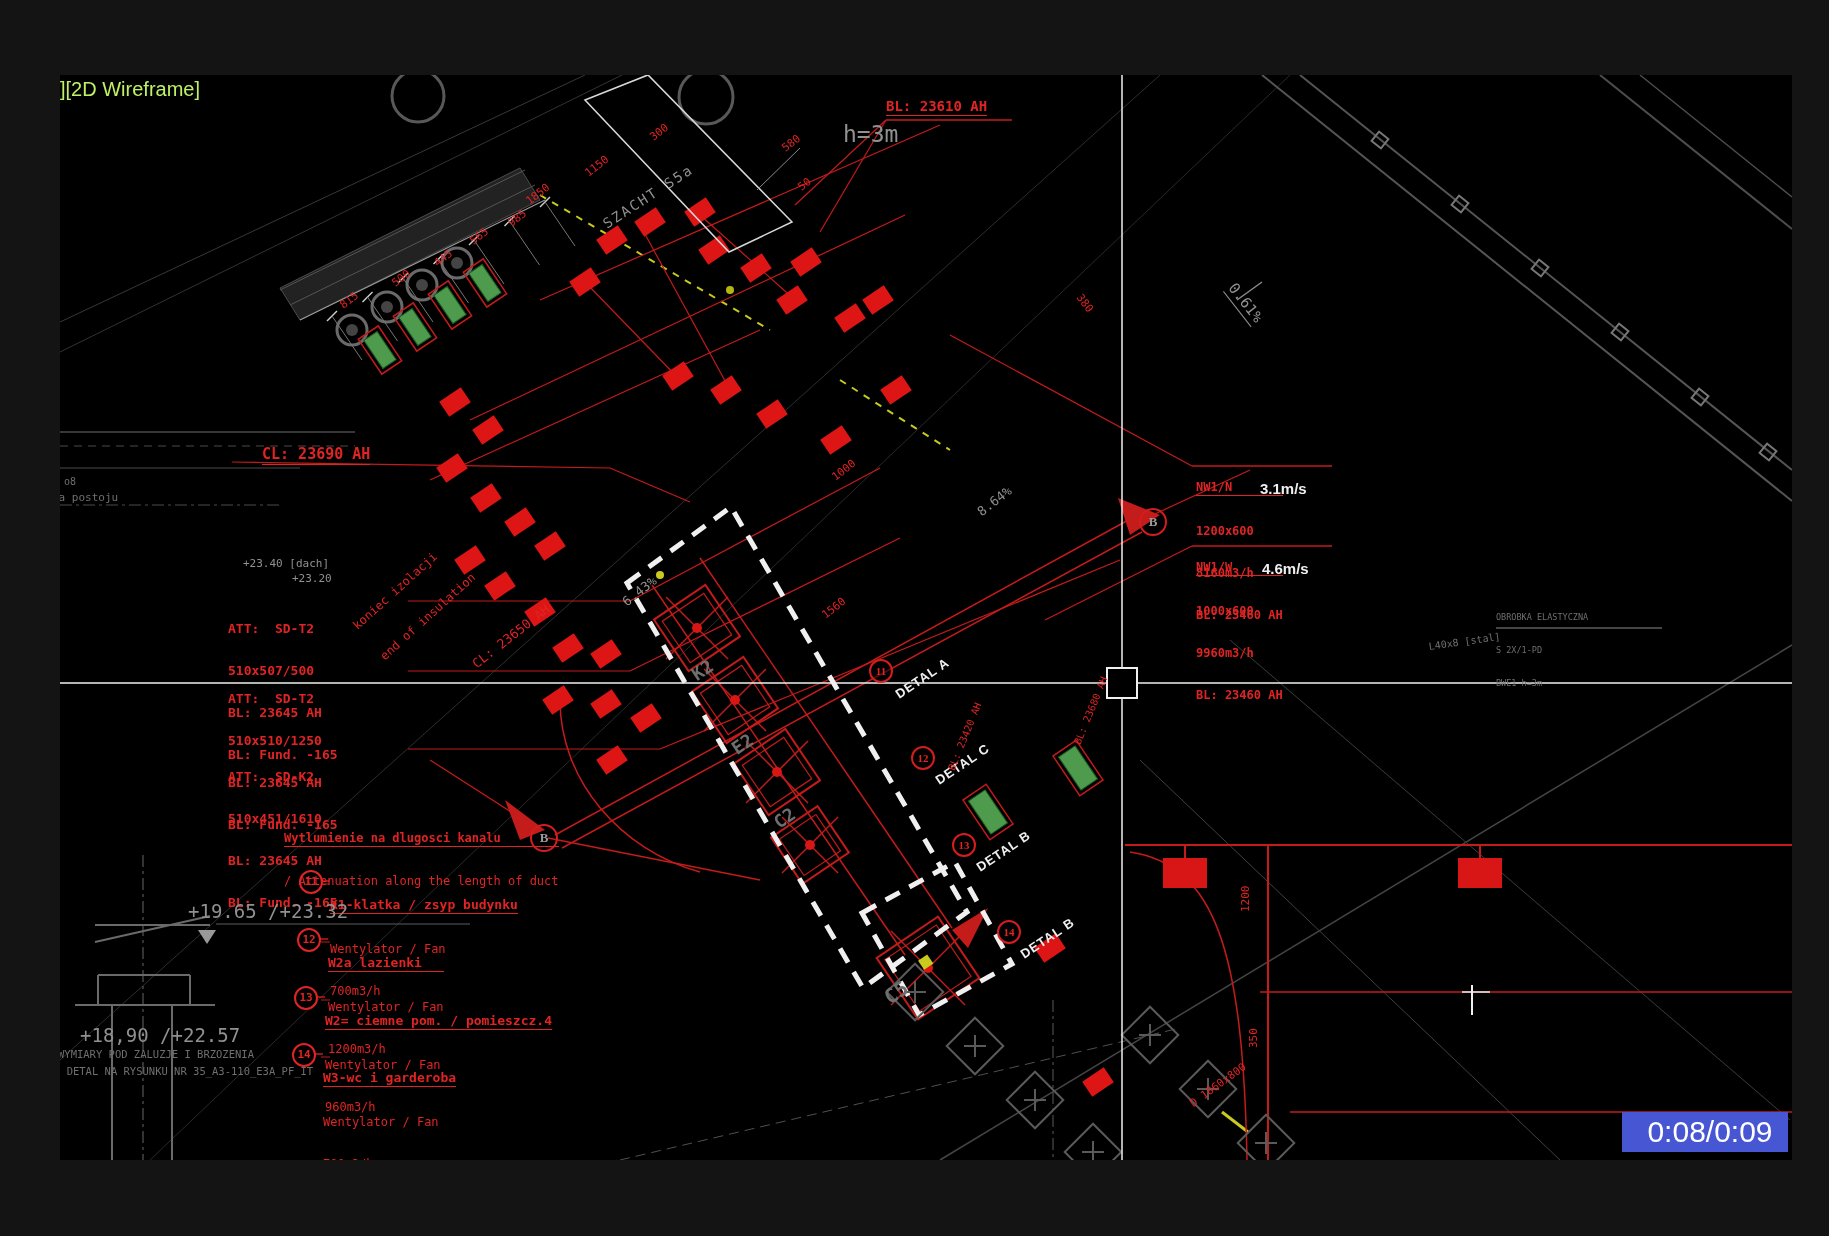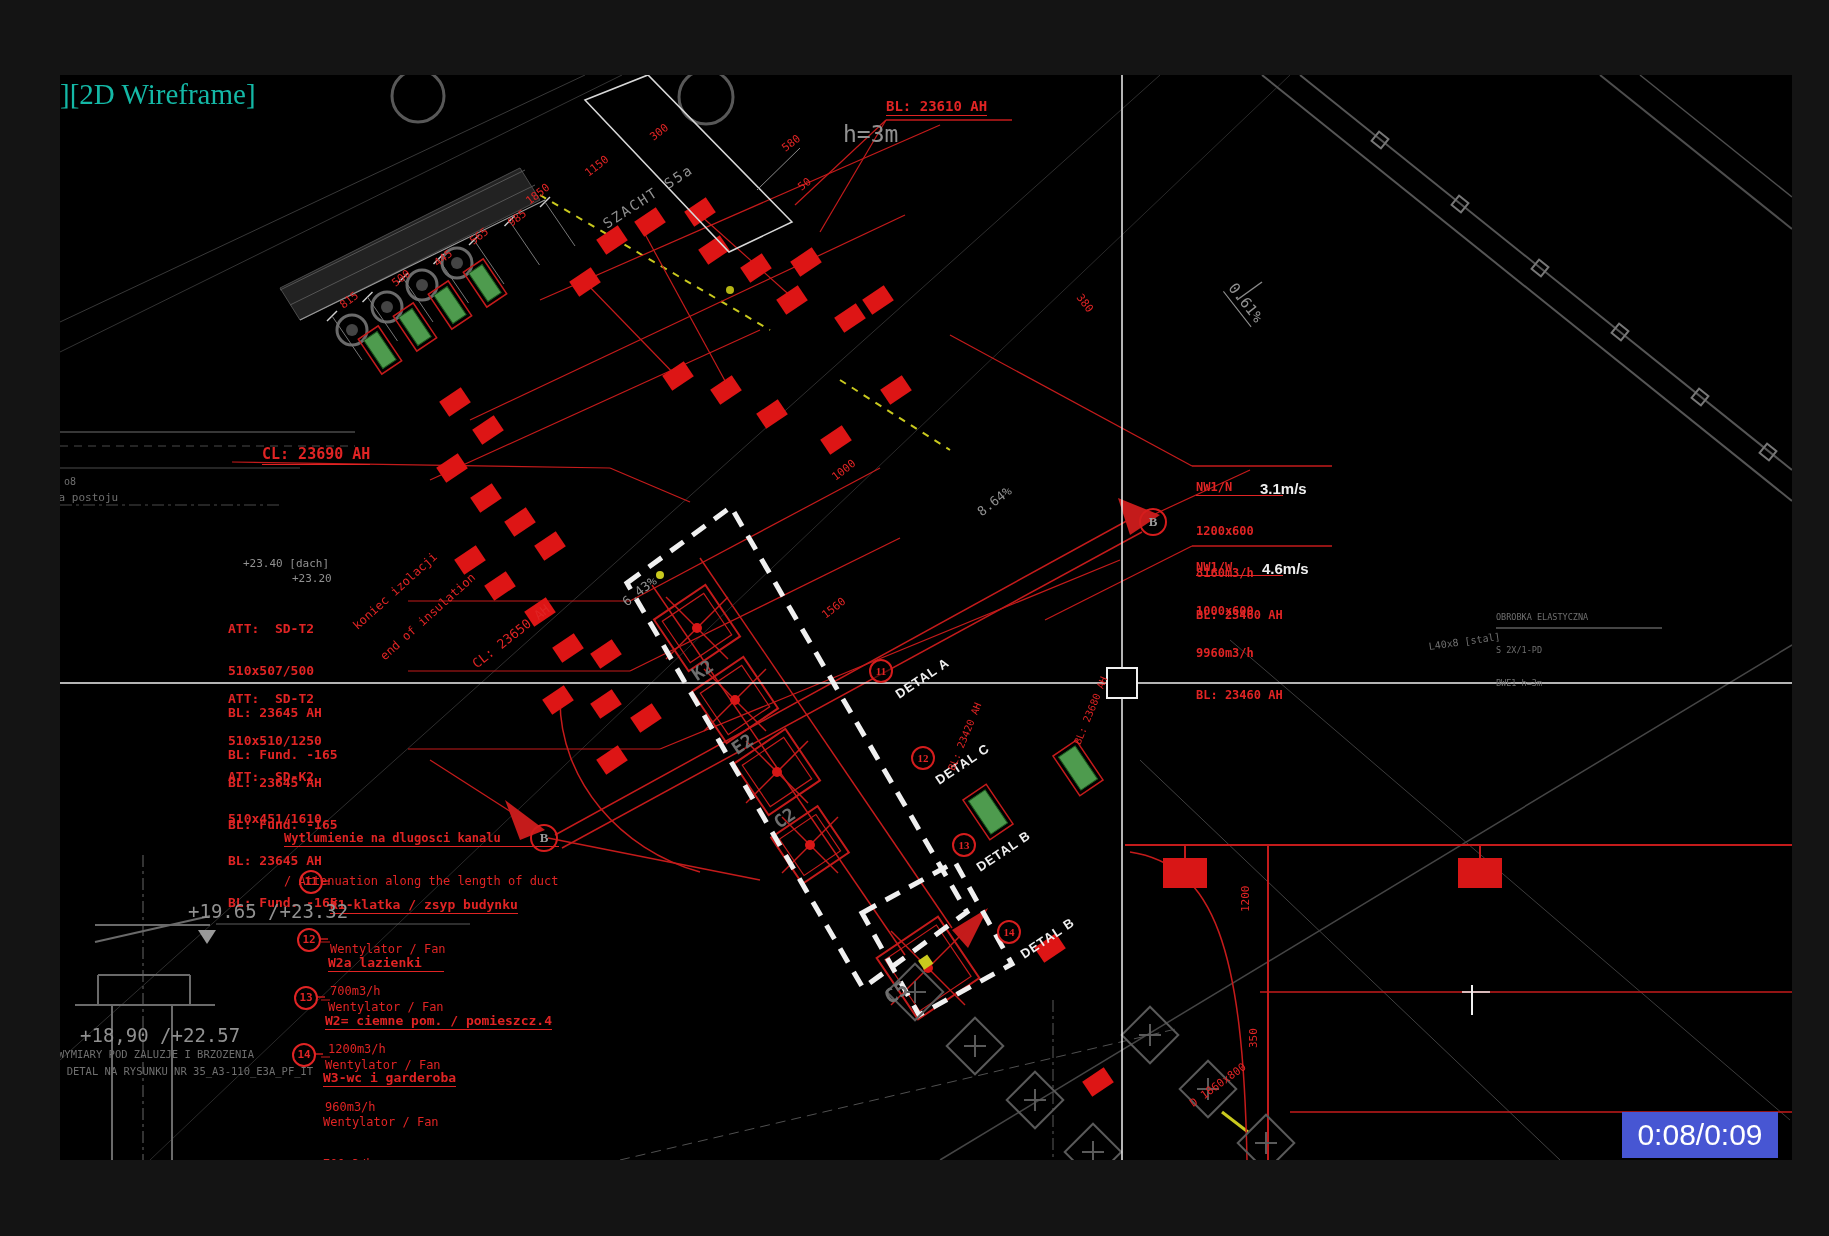--- a/index.html
+++ b/index.html
@@ -20,23 +20,23 @@
   .circ{display:inline-flex;width:20px;height:20px;border:2px solid #e02424;border-radius:50%;
         color:#e02424;font-size:11px;font-weight:bold;align-items:center;justify-content:center;flex:0 0 auto;}
   .circ2{position:absolute;display:flex;width:20px;height:20px;border:2px solid #d51d1d;border-radius:50%;
         color:#e02424;font-size:11px;font-weight:bold;align-items:center;justify-content:center;z-index:3;background:rgba(0,0,0,.55);}
   .bcirc{position:absolute;display:flex;width:24px;height:24px;border:2px solid #d51d1d;border-radius:50%;
         color:#9a9a9a;font-size:13px;font-weight:bold;align-items:center;justify-content:center;z-index:3;}
   .fantext{font-size:12px;line-height:14px;}
   .fantext .ft{font-size:13px;}
   .flowblk{font-size:12px;line-height:14px;font-weight:bold;}
   .detal{font-size:13px;font-weight:bold;letter-spacing:1px;}
-  #timestamp{position:absolute;left:1622px;top:1112px;width:156px;height:46px;background:#4756d3;
+  #timestamp{position:absolute;left:1622px;top:1112px;width:156px;height:40px;background:#4756d3;
         color:#fff;font-size:30px;display:flex;align-items:center;justify-content:center;z-index:7;
-        font-family:"Liberation Sans",sans-serif;}
+        font-family:"Liberation Sans",sans-serif;padding-left:10px;}
 </style>
 </head>
 <body>
 
 <div id="stage">
 
   <div style="position:absolute;left:60px;top:75px;width:1732px;height:1085px;background:#000;z-index:0;"></div>
 
   <svg id="cadsvg" width="1829" height="1236">
       <line x1="60" y1="322" x2="585" y2="75" stroke="#383838" stroke-width="1"></line>
@@ -252,21 +252,21 @@
       <line x1="319" y1="939" x2="328" y2="939" stroke="#c41b1b" stroke-width="1.5"></line>
       <line x1="316" y1="997" x2="325" y2="997" stroke="#c41b1b" stroke-width="1.5"></line>
       <line x1="314" y1="1054" x2="323" y2="1054" stroke="#c41b1b" stroke-width="1.5"></line>
       <line x1="1496" y1="628" x2="1662" y2="628" stroke="#8a8a8a" stroke-width="1"></line>
       <line x1="1237" y1="300" x2="1262" y2="282" stroke="#8a8a8a" stroke-width="1.5"></line>
       <line x1="1122" y1="75" x2="1122" y2="1160" stroke="#f0f0f0" stroke-width="1.5"></line>
       <line x1="60" y1="683" x2="1792" y2="683" stroke="#f0f0f0" stroke-width="1.5"></line>
       <rect x="1107" y="668" width="30" height="30" fill="#000" stroke="#f0f0f0" stroke-width="2"></rect>
     </svg>
 
-  <div class="t ui wh" style="left:60px;top:78px;font-size:29px;color:#14b8a6;font-family:Liberation Serif, serif;">][2D Wireframe]</div>
+  <div class="t ui wh" style="left:60px;top:78px;font-size:20px;color:#bef264;">][2D Wireframe]</div>
 
   <div id="timestamp">0:08/0:09</div>
 
   <div class="t cad red b" style="left:886px;top:98px;font-size:14px;"><span class="u">BL: 23610 AH</span></div>
   <div class="t cad gy" style="left:843px;top:121px;font-size:23px;">h=3m</div>
 
   <div class="t cad red b" style="left:232px;top:446px;font-size:15px;margin-left:30px;"><span class="u">CL: 23690 AH</span></div>
   <div class="t cad red" style="left:470px;top:660px;font-size:13px;transform:rotate(-38deg);">CL: 23650 AH</div>
 
   <div class="t cad red" style="left:332px;top:602px;font-size:12px;transform:rotate(-42deg);">

